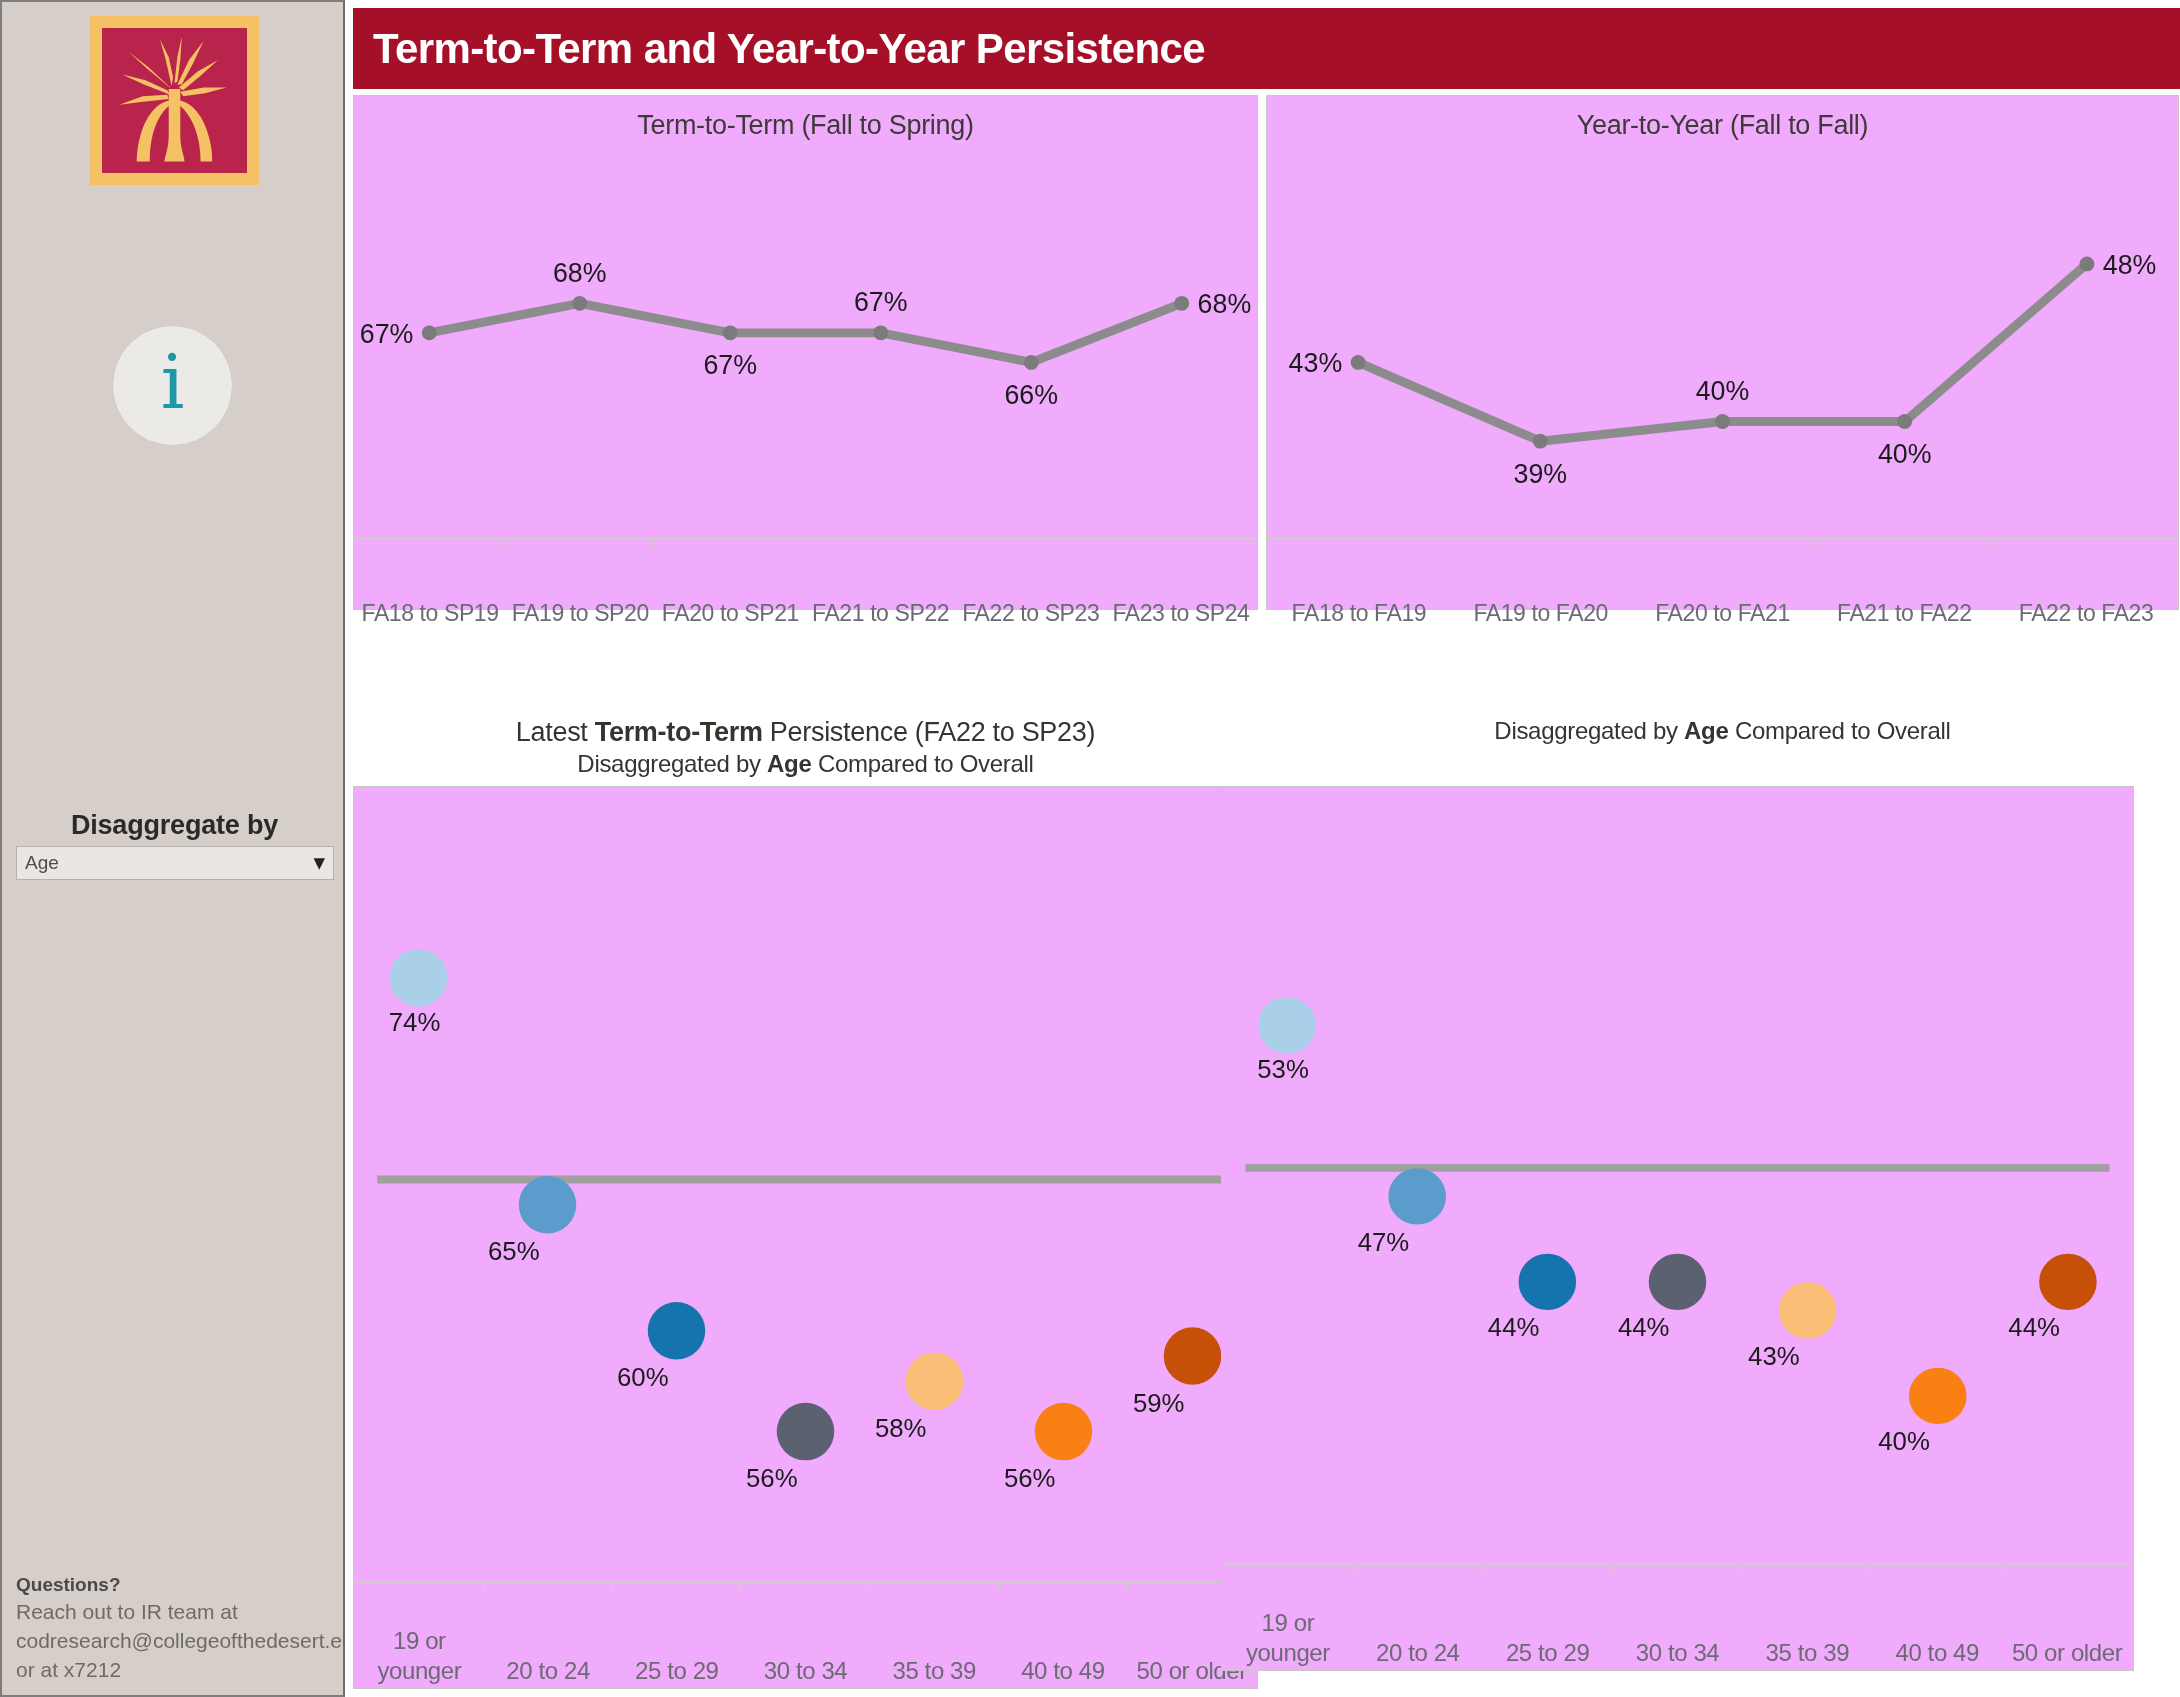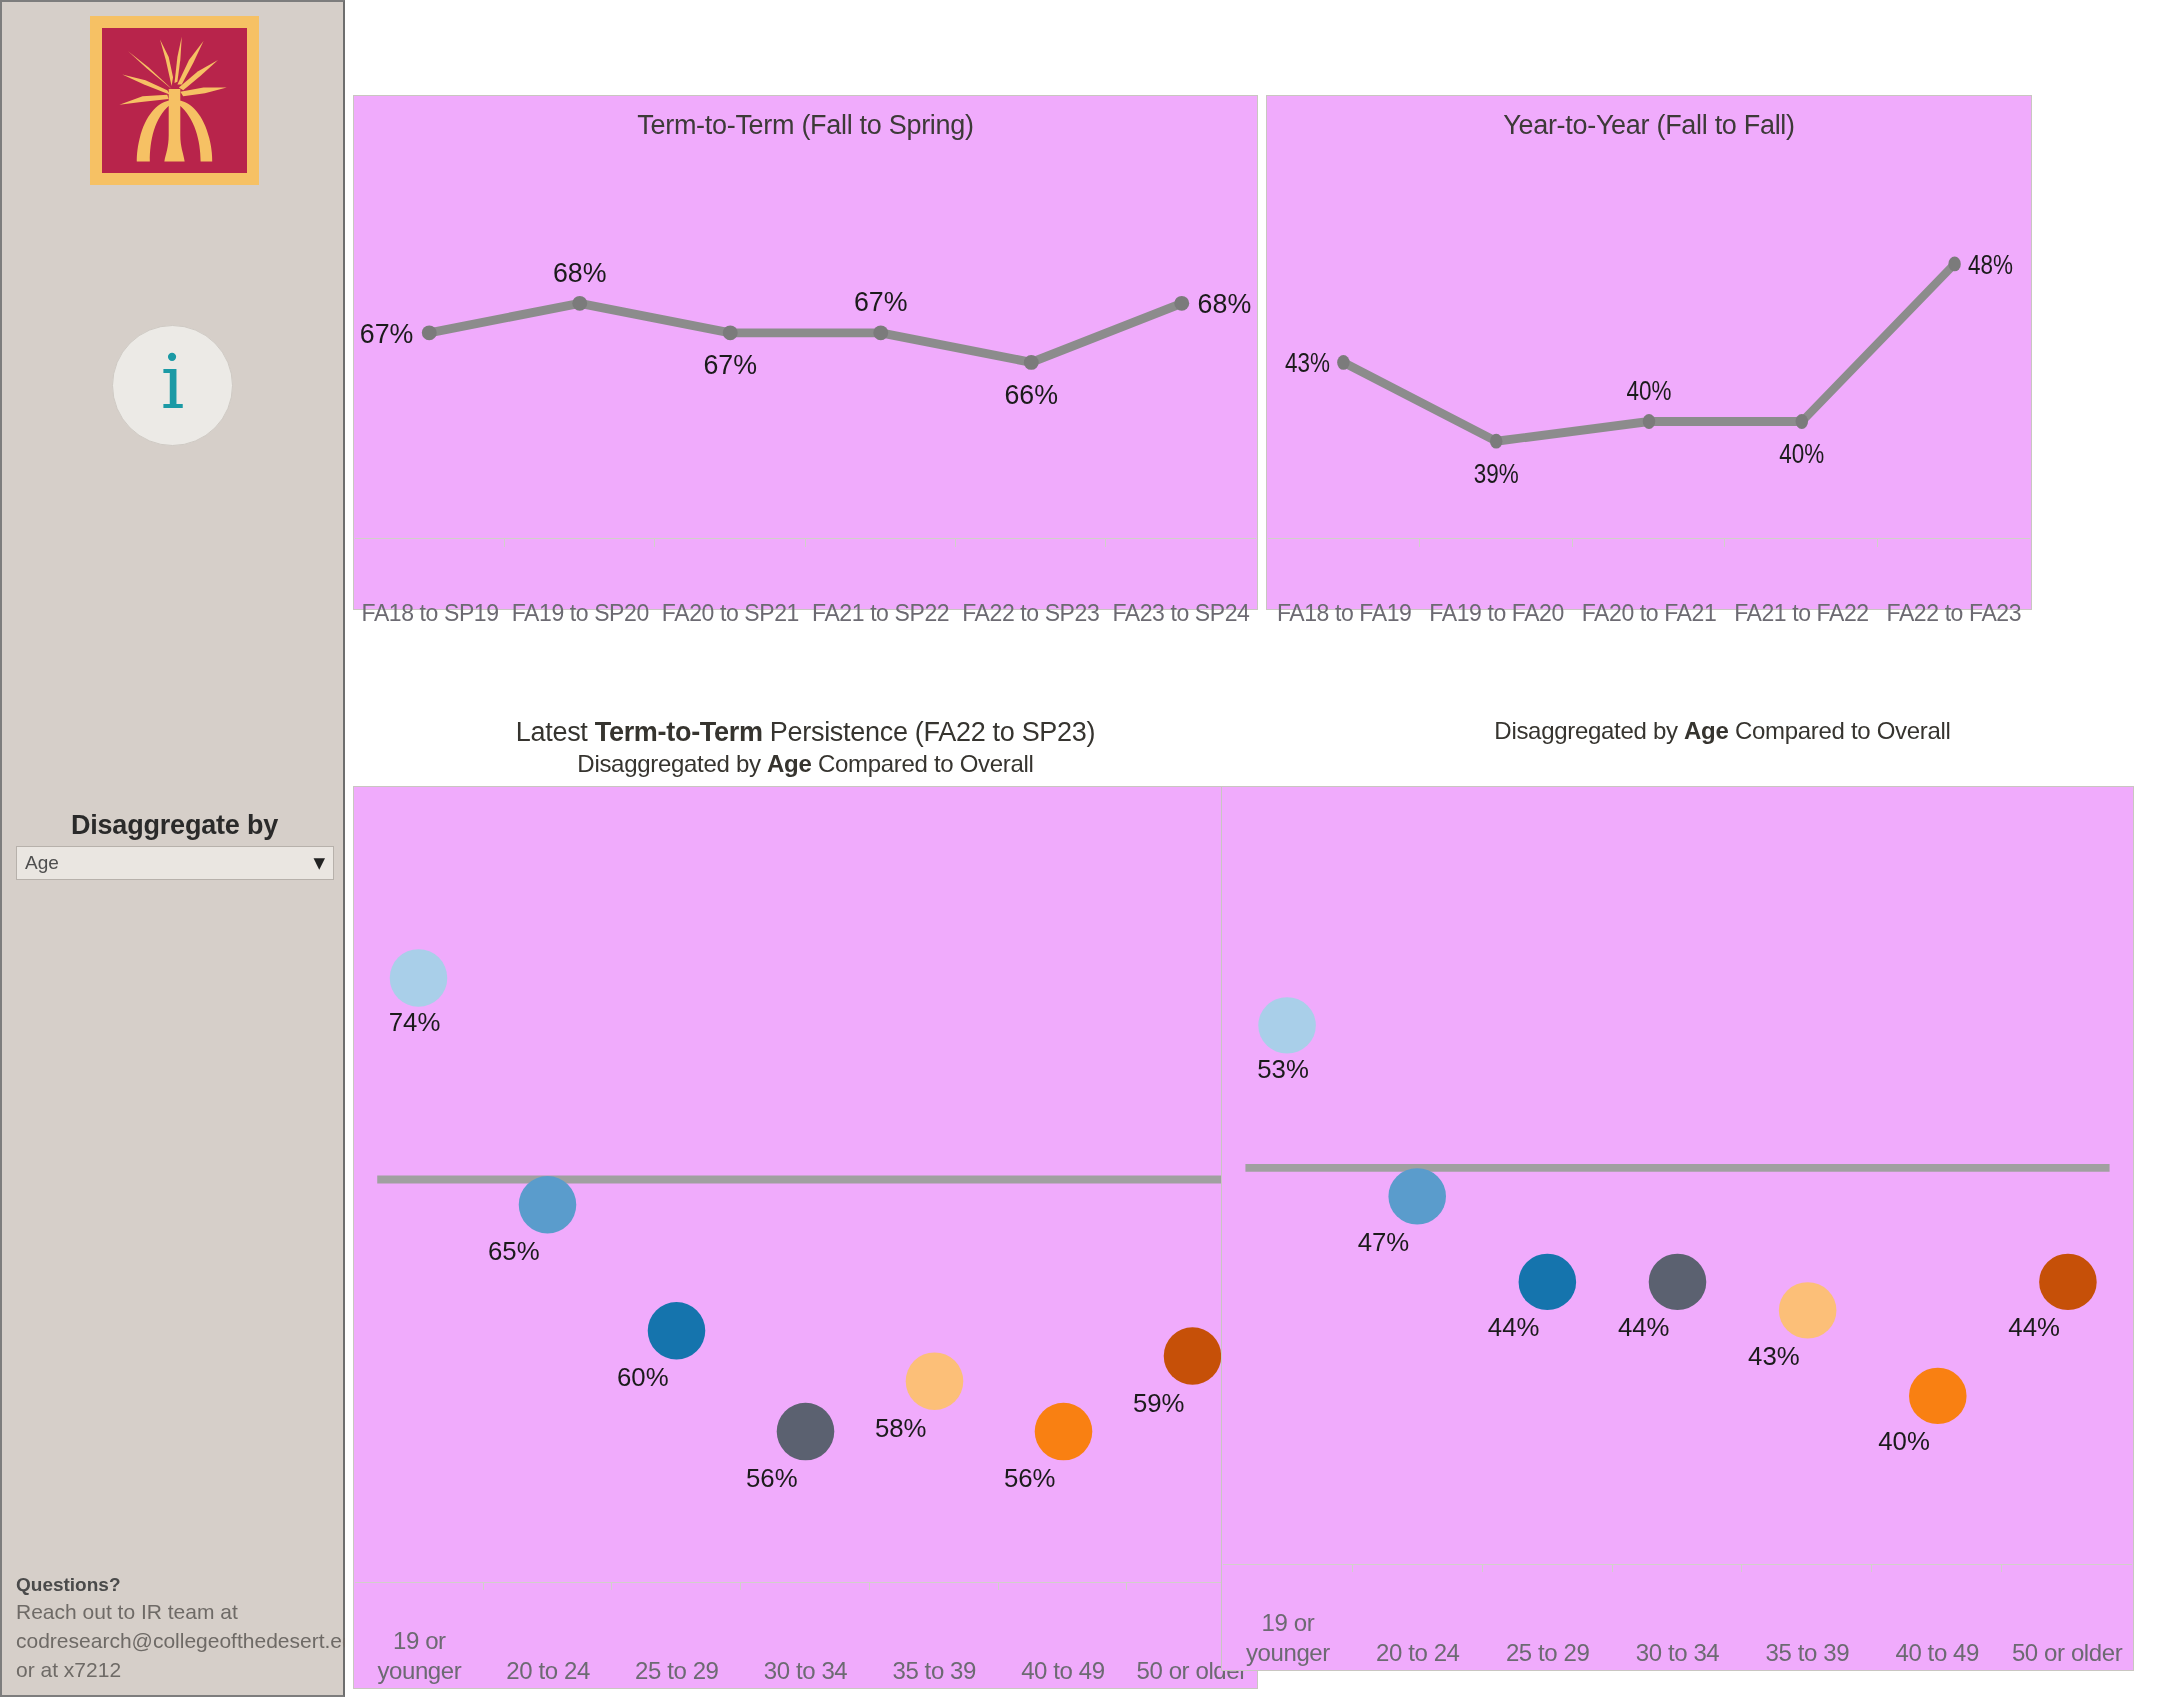--- a/index.html
+++ b/index.html
@@ -138,21 +138,21 @@
     text-align: center;
     font-size: 27px;
     color: #3d3a38;
     font-family: "Liberation Sans", sans-serif;
     padding-top: 14px;
     letter-spacing: -0.3px;
   }
 
   
   #p-tt { left: 8px;    top: 95px;  width: 905px;  height: 515px; }
-  #p-yy { left: 921px;  top: 95px;  width: 766px;  height: 515px; }
+  #p-yy { left: 921px;  top: 95px;  width: 913px;  height: 515px; }
 
   .linechart { position: absolute; left: 0; right: 0; top: 0; bottom: 0; }
   .linechart svg { display:block; width: 100%; height: 100%; }
 
   .axis-band {
     position: absolute;
     left: 1px; right: 1px; bottom: 1px;
     height: 70px;
     display: flex;
     align-items: flex-start;
@@ -281,20 +281,23 @@
     <div id="sidebar-footer">
       <div class="q">Questions?</div>
       <div class="ln">Reach out to IR team at</div>
       <div class="ln">codresearch@collegeofthedesert.ed</div>
       <div class="ln">or at x7212</div>
     </div>
   </div>
 
   <div id="main">
 
+    <div id="title-bar">
+      <span class="t">Term-to-Term and Year-to-Year Persistence</span>
+    </div>
 
     <div class="panel" id="p-tt">
       <div class="panel-title">Term-to-Term (Fall to Spring)</div>
       <div class="linechart">
         <svg id="svg-tt" viewBox="0 0 910 518" preserveAspectRatio="none" aria-hidden="true">
             <path d="M75.8 239.2 L227.5 209.3 L379.2 239.2 L530.8 239.2 L682.5 269.0 L834.2 209.3" fill="none" stroke="#8c8c8c" stroke-width="9" stroke-linecap="round" stroke-linejoin="round"></path>
             <circle cx="75.83333333333333" cy="239.16666666666666" r="7.5" fill="#7b7b7b"></circle>
             <text x="59.83333333333333" y="249.16666666666666" class="line-label" text-anchor="end">67%</text>
             <circle cx="227.5" cy="209.33333333333334" r="7.5" fill="#7b7b7b"></circle>
             <text x="227.5" y="187.33333333333334" class="line-label" text-anchor="middle">68%</text>

